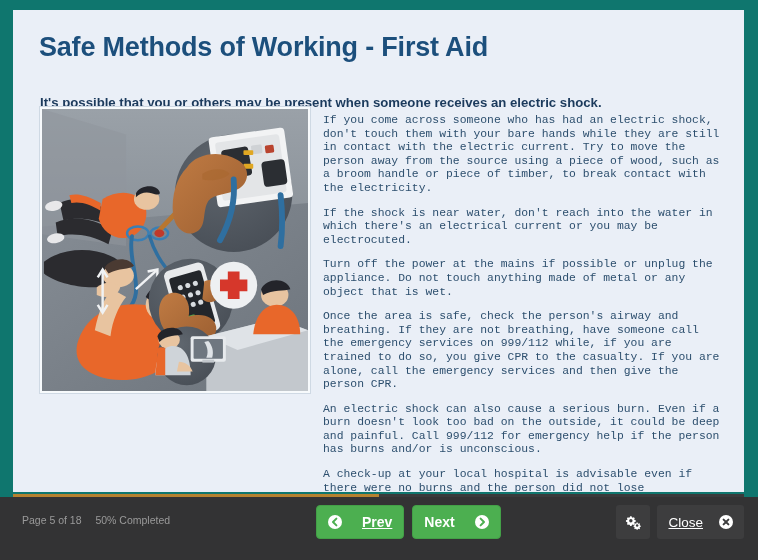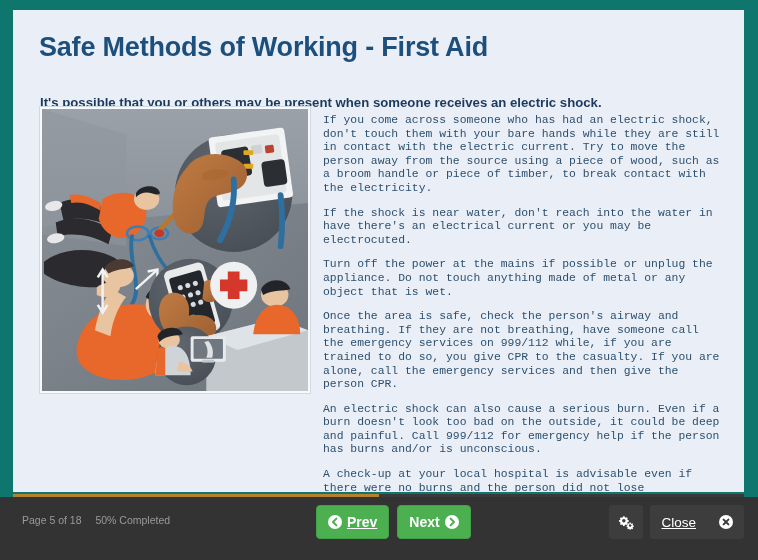--- a/index.html
+++ b/index.html
@@ -120,21 +120,21 @@
   .nav-buttons {
     position: absolute;
     left: 316px;
     top: 8px;
     display: flex;
     gap: 8px;
   }
   .btn-green {
     display: flex;
     align-items: center;
-    gap: 5px;
+    gap: 20px;
     height: 34px;
     padding: 0 11px;
     background: #4caf50;
     border: 1px solid #43a047;
     border-radius: 4px;
     color: #ffffff;
     font-size: 14px;
     font-weight: 600;
     cursor: pointer;
     box-sizing: border-box;
@@ -146,21 +146,21 @@
     position: absolute;
     right: 14px;
     top: 8px;
     display: flex;
     gap: 7px;
   }
   .btn-dark {
     display: flex;
     align-items: center;
     justify-content: center;
-    gap: 23px;
+    gap: 16px;
     height: 34px;
     background: #3d3d3e;
     border: none;
     border-radius: 3px;
     color: #ffffff;
     font-size: 13.5px;
     cursor: pointer;
     box-sizing: border-box;
   }
   .btn-settings { width: 34px; }
@@ -325,21 +325,21 @@
             <path d="M116 272 C 116 252, 124 242, 134 242 C 146 242, 152 254, 152 272 Z" fill="#cfd4d9"></path>
             <path d="M118 250 C 116 244, 120 242, 126 244 L 126 272 L 116 272 Z" fill="#e8672a"></path>
             <path d="M140 258 C 146 258, 152 262, 154 268 L 138 268 Z" fill="#e8c4a0"></path>
           </g>
         </svg>
       </div>
     </div>
 
     <div class="body-col">
       <p>If you come across someone who has had an electric shock, don't touch them with your bare hands while they are still in contact with the electric current. Try to move the person away from the source using a piece of wood, such as a broom handle or piece of timber, to break contact with the electricity.</p>
-      <p>If the shock is near water, don't reach into the water in have there's an electrical current or you may be electrocuted.</p>
+      <p>If the shock is near water, don't reach into the water in which there's an electrical current or you may be electrocuted.</p>
       <p>Turn off the power at the mains if possible or unplug the appliance. Do not touch anything made of metal or any object that is wet.</p>
       <p>Once the area is safe, check the person's airway and breathing. If they are not breathing, have someone call the emergency services on 999/112 while, if you are trained to do so, you give CPR to the casualty. If you are alone, call the emergency services and then give the person CPR.</p>
       <p>An electric shock can also cause a serious burn. Even if a burn doesn't look too bad on the outside, it could be deep and painful. Call 999/112 for emergency help if the person has burns and/or is unconscious.</p>
       <p>A check-up at your local hospital is advisable even if there were no burns and the person did not lose consciousness.</p>
     </div>
   </div>
 
   <div class="progress-track">
     <div class="progress-fill" id="progress-fill" style="width: 50%;"></div>
   </div>

